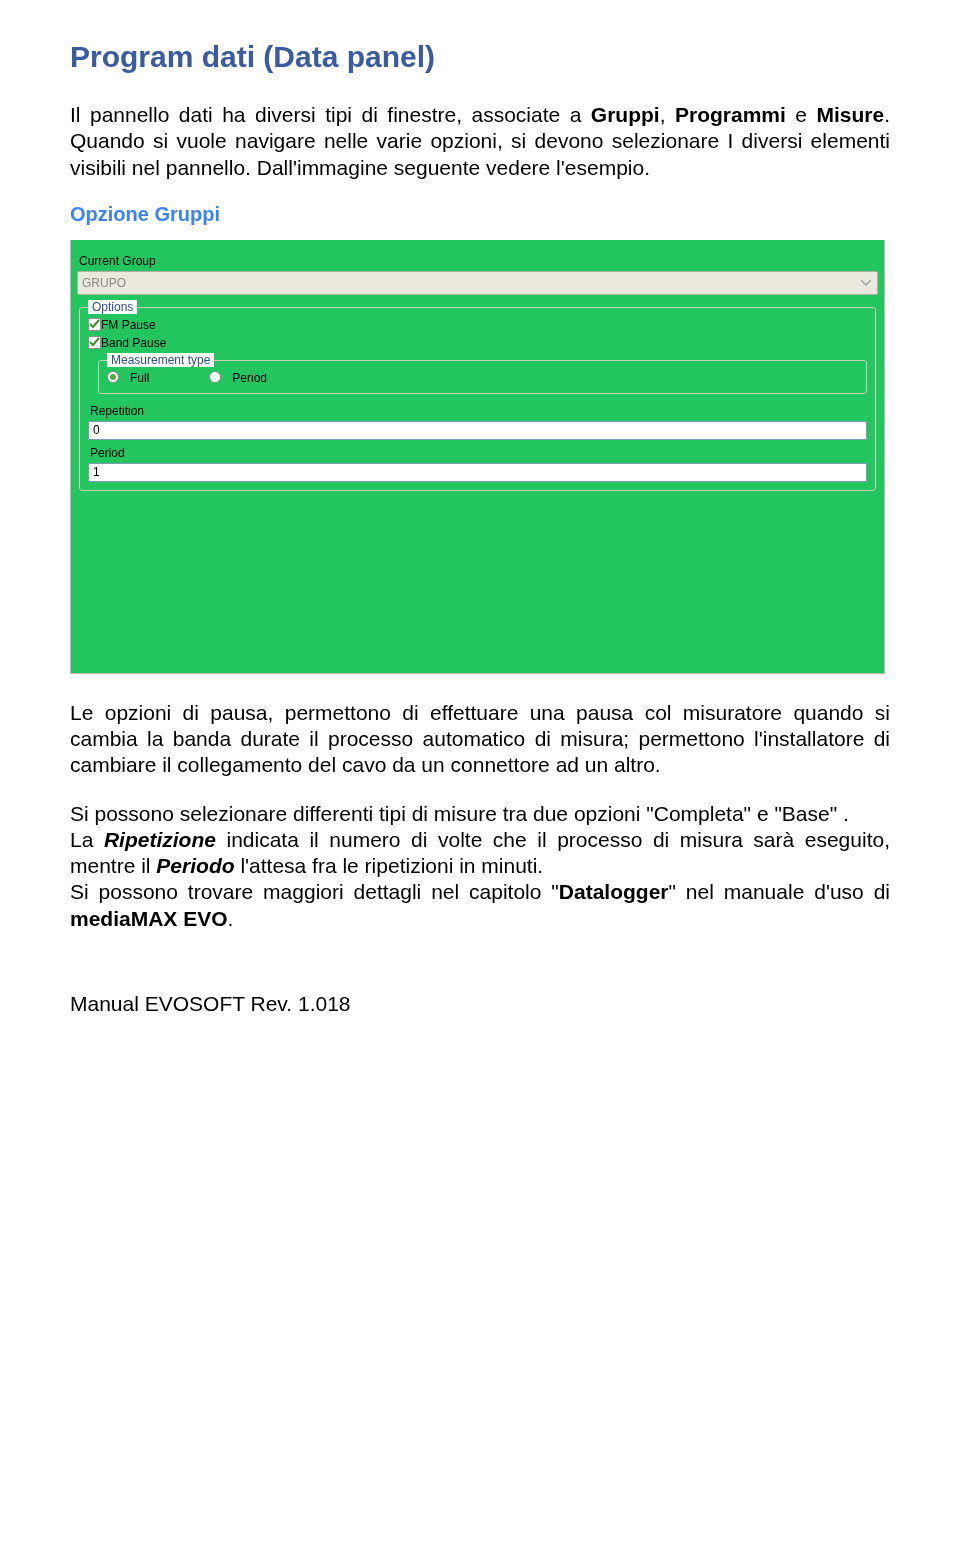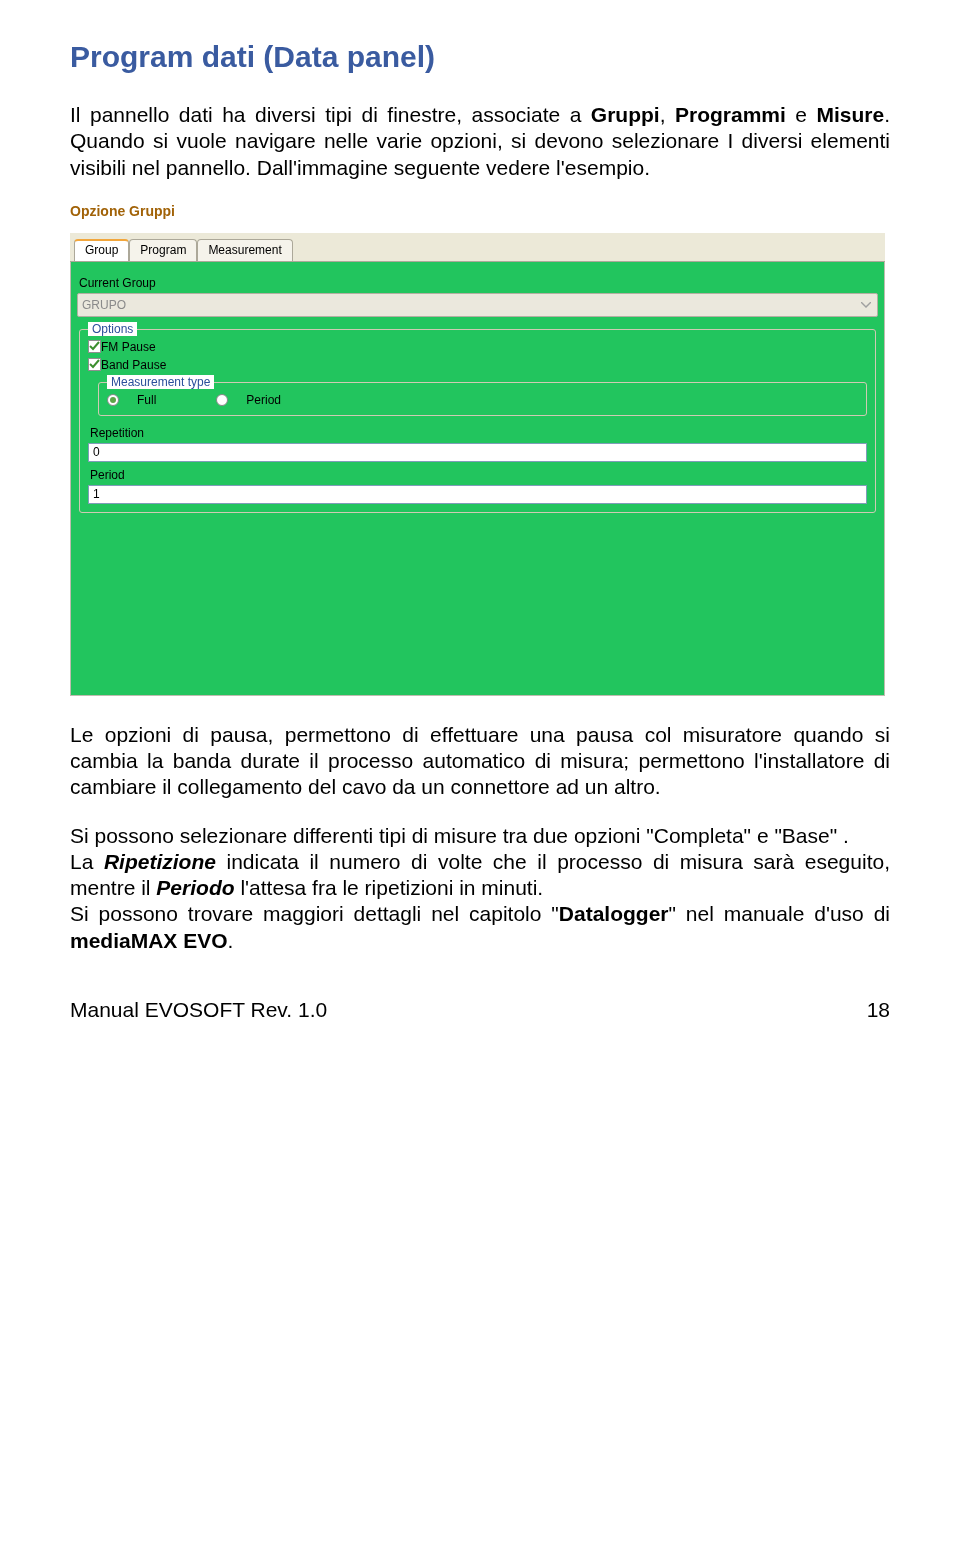--- a/index.html
+++ b/index.html
@@ -16,23 +16,23 @@
     color: #3a5ba0;
     margin-bottom: 28px;
   }
   .para {
     font-size: 21px;
     line-height: 1.25;
     text-align: justify;
     margin-bottom: 22px;
   }
   .bold-blue {
-    font-size: 14px;
+    font-size: 20px;
     font-weight: bold;
-    color: #a16207;
+    color: #3b82f6;
     margin-bottom: 12px;
   }
   .bold { font-weight: bold; }
   .italic { font-style: italic; margin-top: 43px; }
   .screenshot {
     width: 815px;
     margin: 14px 0 26px 0;
   }
   .tab-row {
     display: flex;
@@ -117,22 +117,22 @@
   }
   .cb svg { width: 11px; height: 11px; }
   .radio-row {
     display: flex;
     align-items: center;
     gap: 60px;
     margin-top: 4px;
   }
   .radio-item {
     display: flex;
-    align-items: center;
-    gap: 18px;
+    align-items: flex-start;
+    gap: 11px;
   }
   .radio-circle {
     width: 12px; height: 12px;
     border: 1px solid #888;
     border-radius: 50%;
     background: #fff;
     display: flex; align-items: center; justify-content: center;
   }
   .radio-dot {
     width: 6px; height: 6px;
@@ -143,43 +143,37 @@
     border: 1px solid #7f9db9;
     height: 19px;
     width: 100%;
     padding: 1px 4px;
     font-family: Tahoma, sans-serif;
     font-size: 12px;
     background: #fff;
   }
   .footer {
     display: flex;
-    justify-content: space-between;
     align-items: flex-end;
     font-size: 21px;
-    margin-top: 44px;
+    margin-top: 60px;
   }
 </style>
 </head>
 <body>
 
 <div class="heading">Program dati (Data panel)</div>
 
 <div class="para">
   <span>Il pannello dati ha diversi tipi di finestre, associate a </span><span class="bold">Gruppi</span><span>, </span><span class="bold">Programmi</span><span> e </span><span class="bold">Misure</span><span>. Quando si vuole navigare nelle varie opzioni, si devono selezionare I diversi elementi visibili nel pannello. Dall'immagine seguente vedere l'esempio.</span>
 </div>
 
 <div class="bold-blue">Opzione Gruppi</div>
 
 <div class="screenshot">
-  <div class="tab-row">
-    <div class="tab active">Group</div>
-    <div class="tab">Program</div>
-    <div class="tab">Measurement</div>
-  </div>
   <div class="panel-body">
     <div class="label-top">Current Group</div>
     <div class="dropdown-box">
       <span>GRUPO</span>
       <span class="dropdown-btn">
         <svg viewBox="0 0 10 6">
             <path d="M0 0 L5 5 L10 0" fill="none" stroke="#a0a0a0" stroke-width="1.4"></path>
           </svg>
       </span>
     </div>

